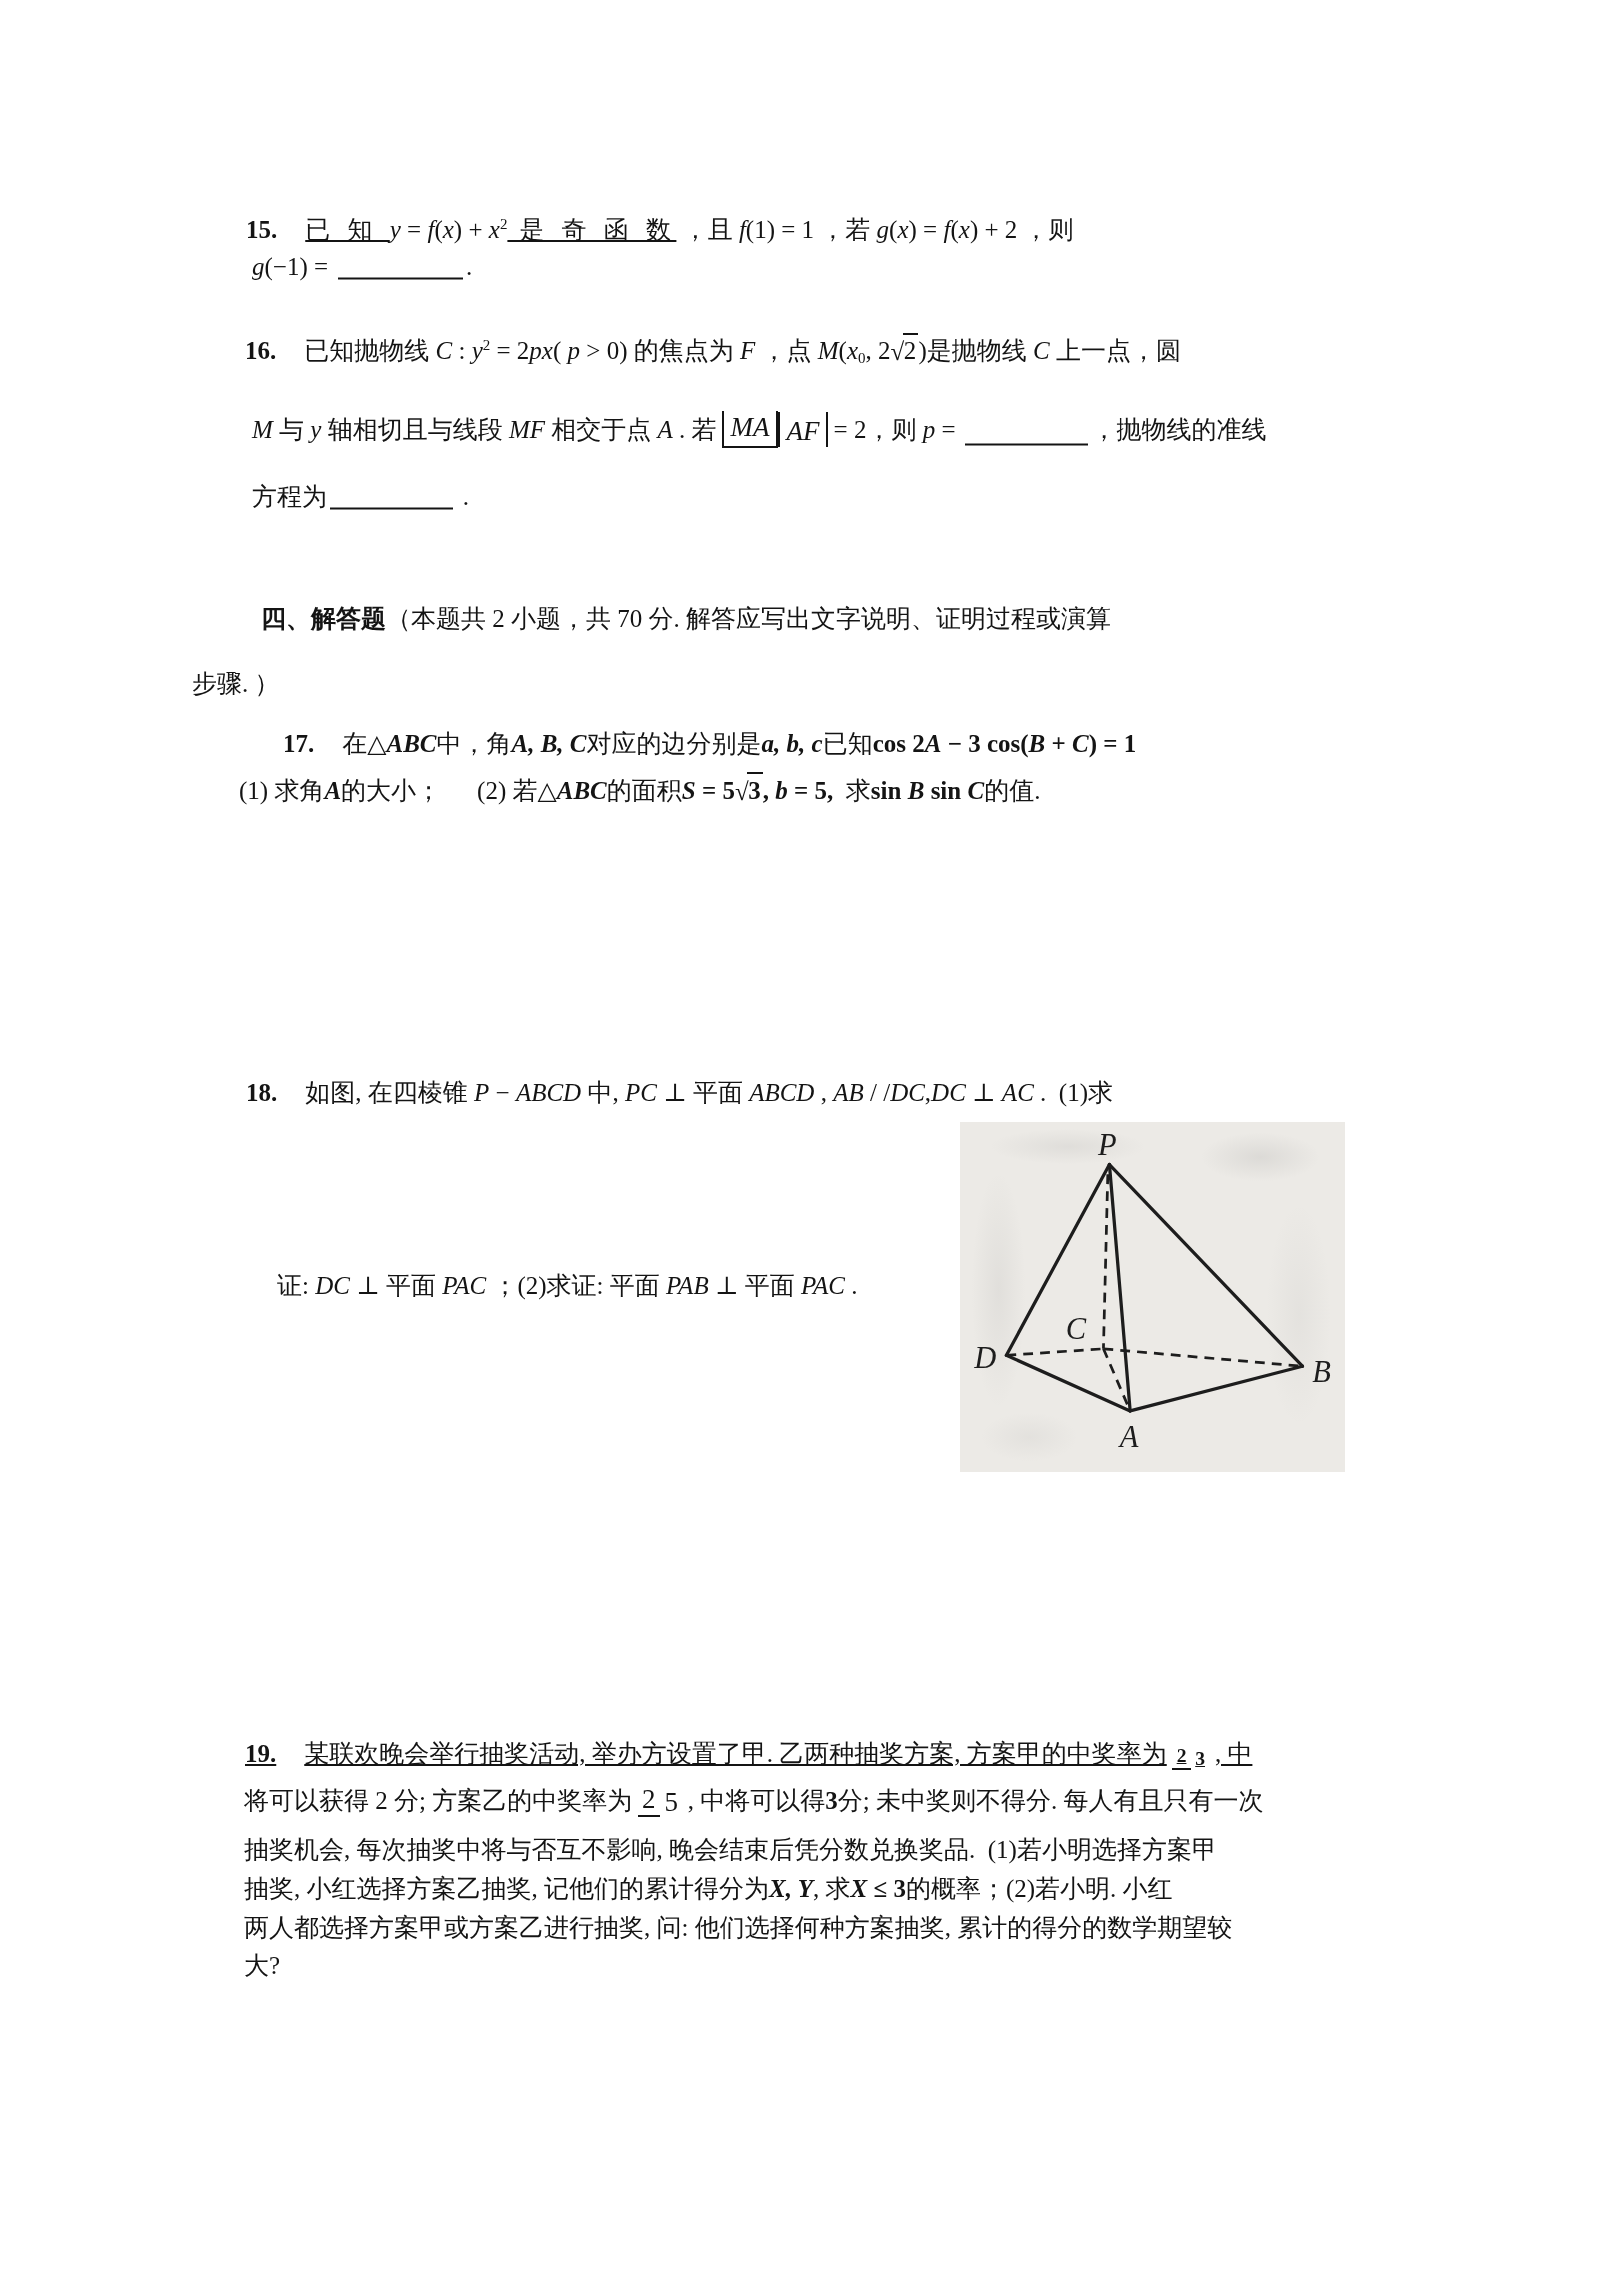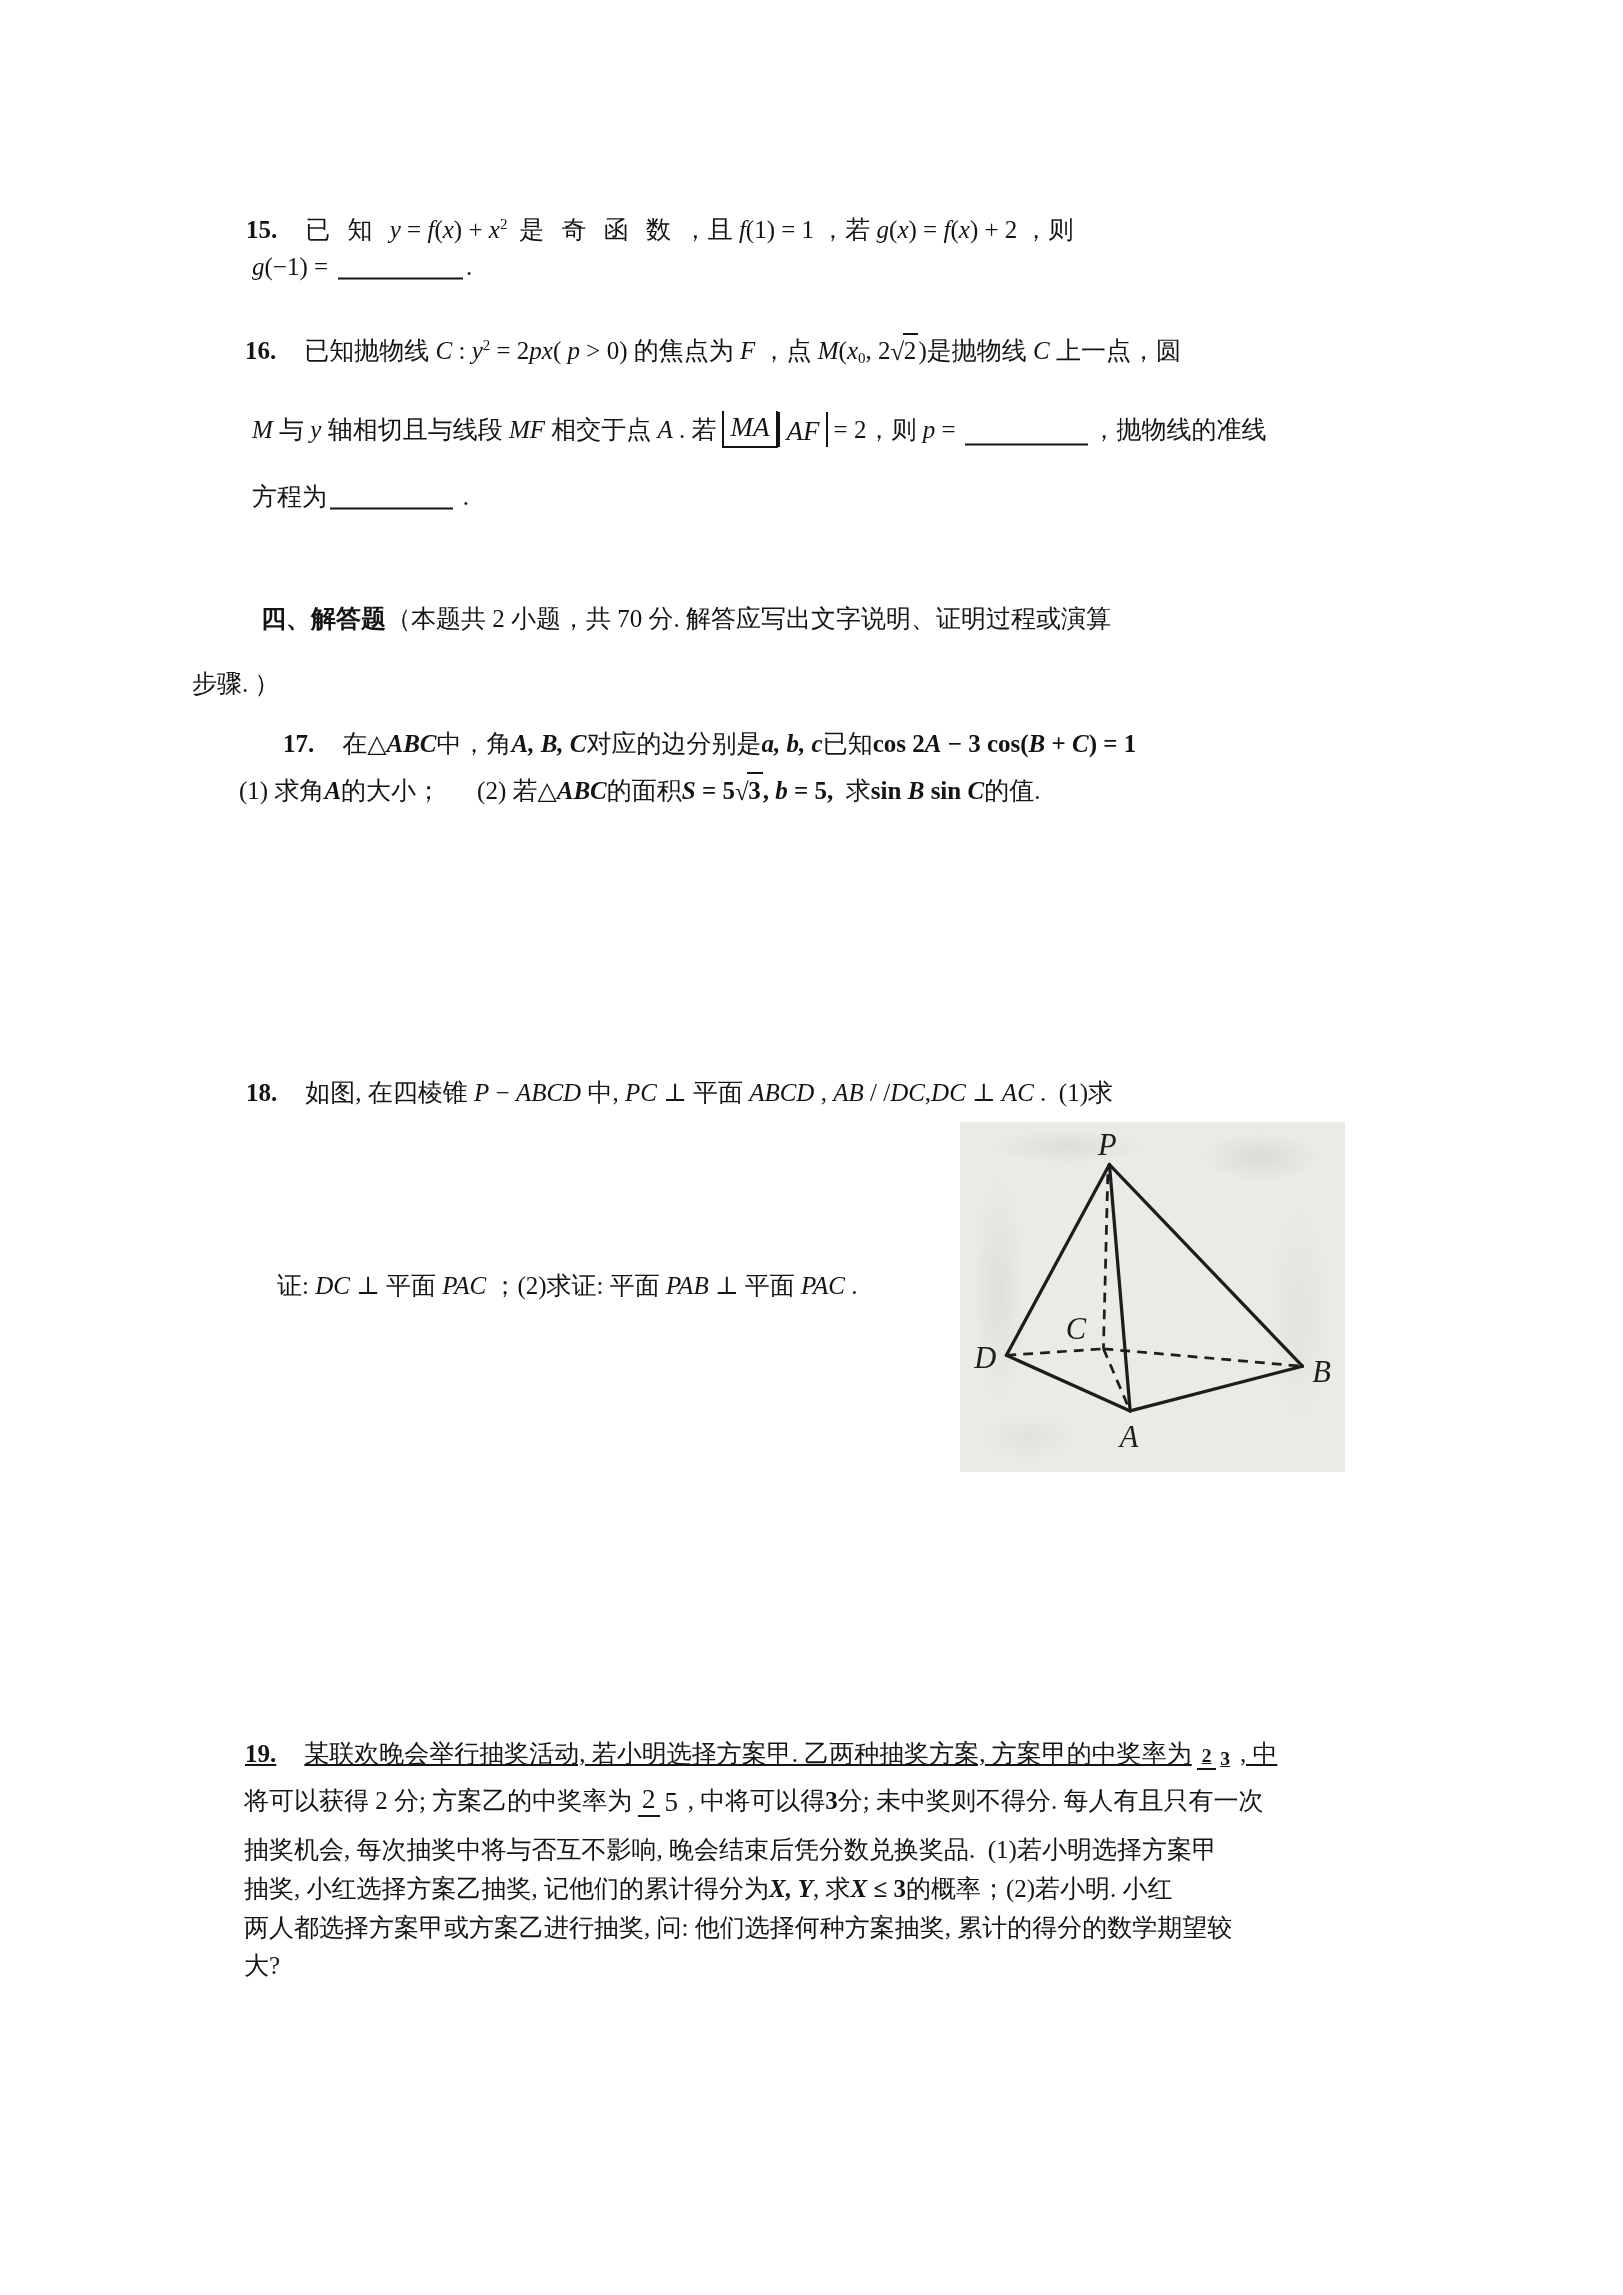--- a/index.html
+++ b/index.html
@@ -13,21 +13,21 @@
   }
   .line{
     position:absolute;
     white-space:pre;
     font-size:25px;
     line-height:32px;
   }
   
   .cn{}
   .cnb{font-weight:700;}
-  .ls{letter-spacing:5.5px;}
+  .ls{letter-spacing:5.5px;text-decoration:underline;}
   .m{font-style:normal;}
   .mi{font-style:italic;}
   .mb{font-weight:700;}
   .mbi{font-weight:700;font-style:italic;}
   .num{font-weight:700;display:inline-block;margin-right:28px;}
   .sup{font-size:0.60em;vertical-align:0.60em;font-style:normal;}
   .sub{font-size:0.60em;vertical-align:-0.25em;font-style:normal;}
   .blank{
     display:inline-block;
     height:0.85em;
@@ -133,21 +133,21 @@
       <line class="fig-line" x1="312" y1="530" x2="628" y2="448"></line>
 
       <text class="fig-label" x="253" y="60">P</text>
       <text class="fig-label" x="26" y="452">D</text>
       <text class="fig-label" x="194" y="398">C</text>
       <text class="fig-label" x="646" y="476">B</text>
       <text class="fig-label" x="293" y="596">A</text>
     </svg>
   </div>
 
-  <div class="line" id="p19l1"><span class="num">19.</span><span class="cn">某联欢晚会举行抽奖活动, 若小明选择方案甲. 乙两种抽奖方案, 方案甲的中奖率为</span><span class="frac fr-sm"><span class="fn">2</span><span class="fd">3</span></span><span class="cn">, 中</span></div>
+  <div class="line" id="p19l1"><span class="num">19.</span><span class="cn">某联欢晚会举行抽奖活动, 举办方设置了甲. 乙两种抽奖方案, 方案甲的中奖率为</span><span class="frac fr-sm"><span class="fn">2</span><span class="fd">3</span></span><span class="cn">, 中</span></div>
   <div class="line" id="p19l2"><span class="cn">将可以获得 2 分; 方案乙的中奖率为</span><span class="frac fr-md"><span class="fn">2</span><span class="fd">5</span></span><span class="cn">, 中将可以得</span><span class="mb">3</span><span class="cn">分; 未中奖则不得分. 每人有且只有一次</span></div>
   <div class="line" id="p19l3"><span class="cn">抽奖机会, 每次抽奖中将与否互不影响, 晚会结束后凭分数兑换奖品.  </span><span class="m">(1)</span><span class="cn">若小明选择方案甲</span></div>
   <div class="line" id="p19l4"><span class="cn">抽奖, 小红选择方案乙抽奖, 记他们的累计得分为</span><span class="mbi">X, Y</span><span class="cn">, </span><span class="cn">求</span><span class="mbi">X</span><span class="mb"> ≤ 3</span><span class="cn">的概率；</span><span class="m">(2)</span><span class="cn">若小明. 小红</span></div>
   <div class="line" id="p19l5"><span class="cn">两人都选择方案甲或方案乙进行抽奖, 问: 他们选择何种方案抽奖, 累计的得分的数学期望较</span></div>
   <div class="line" id="p19l6"><span class="cn">大?</span></div>
 
 </div>
 
 
 </body></html>

